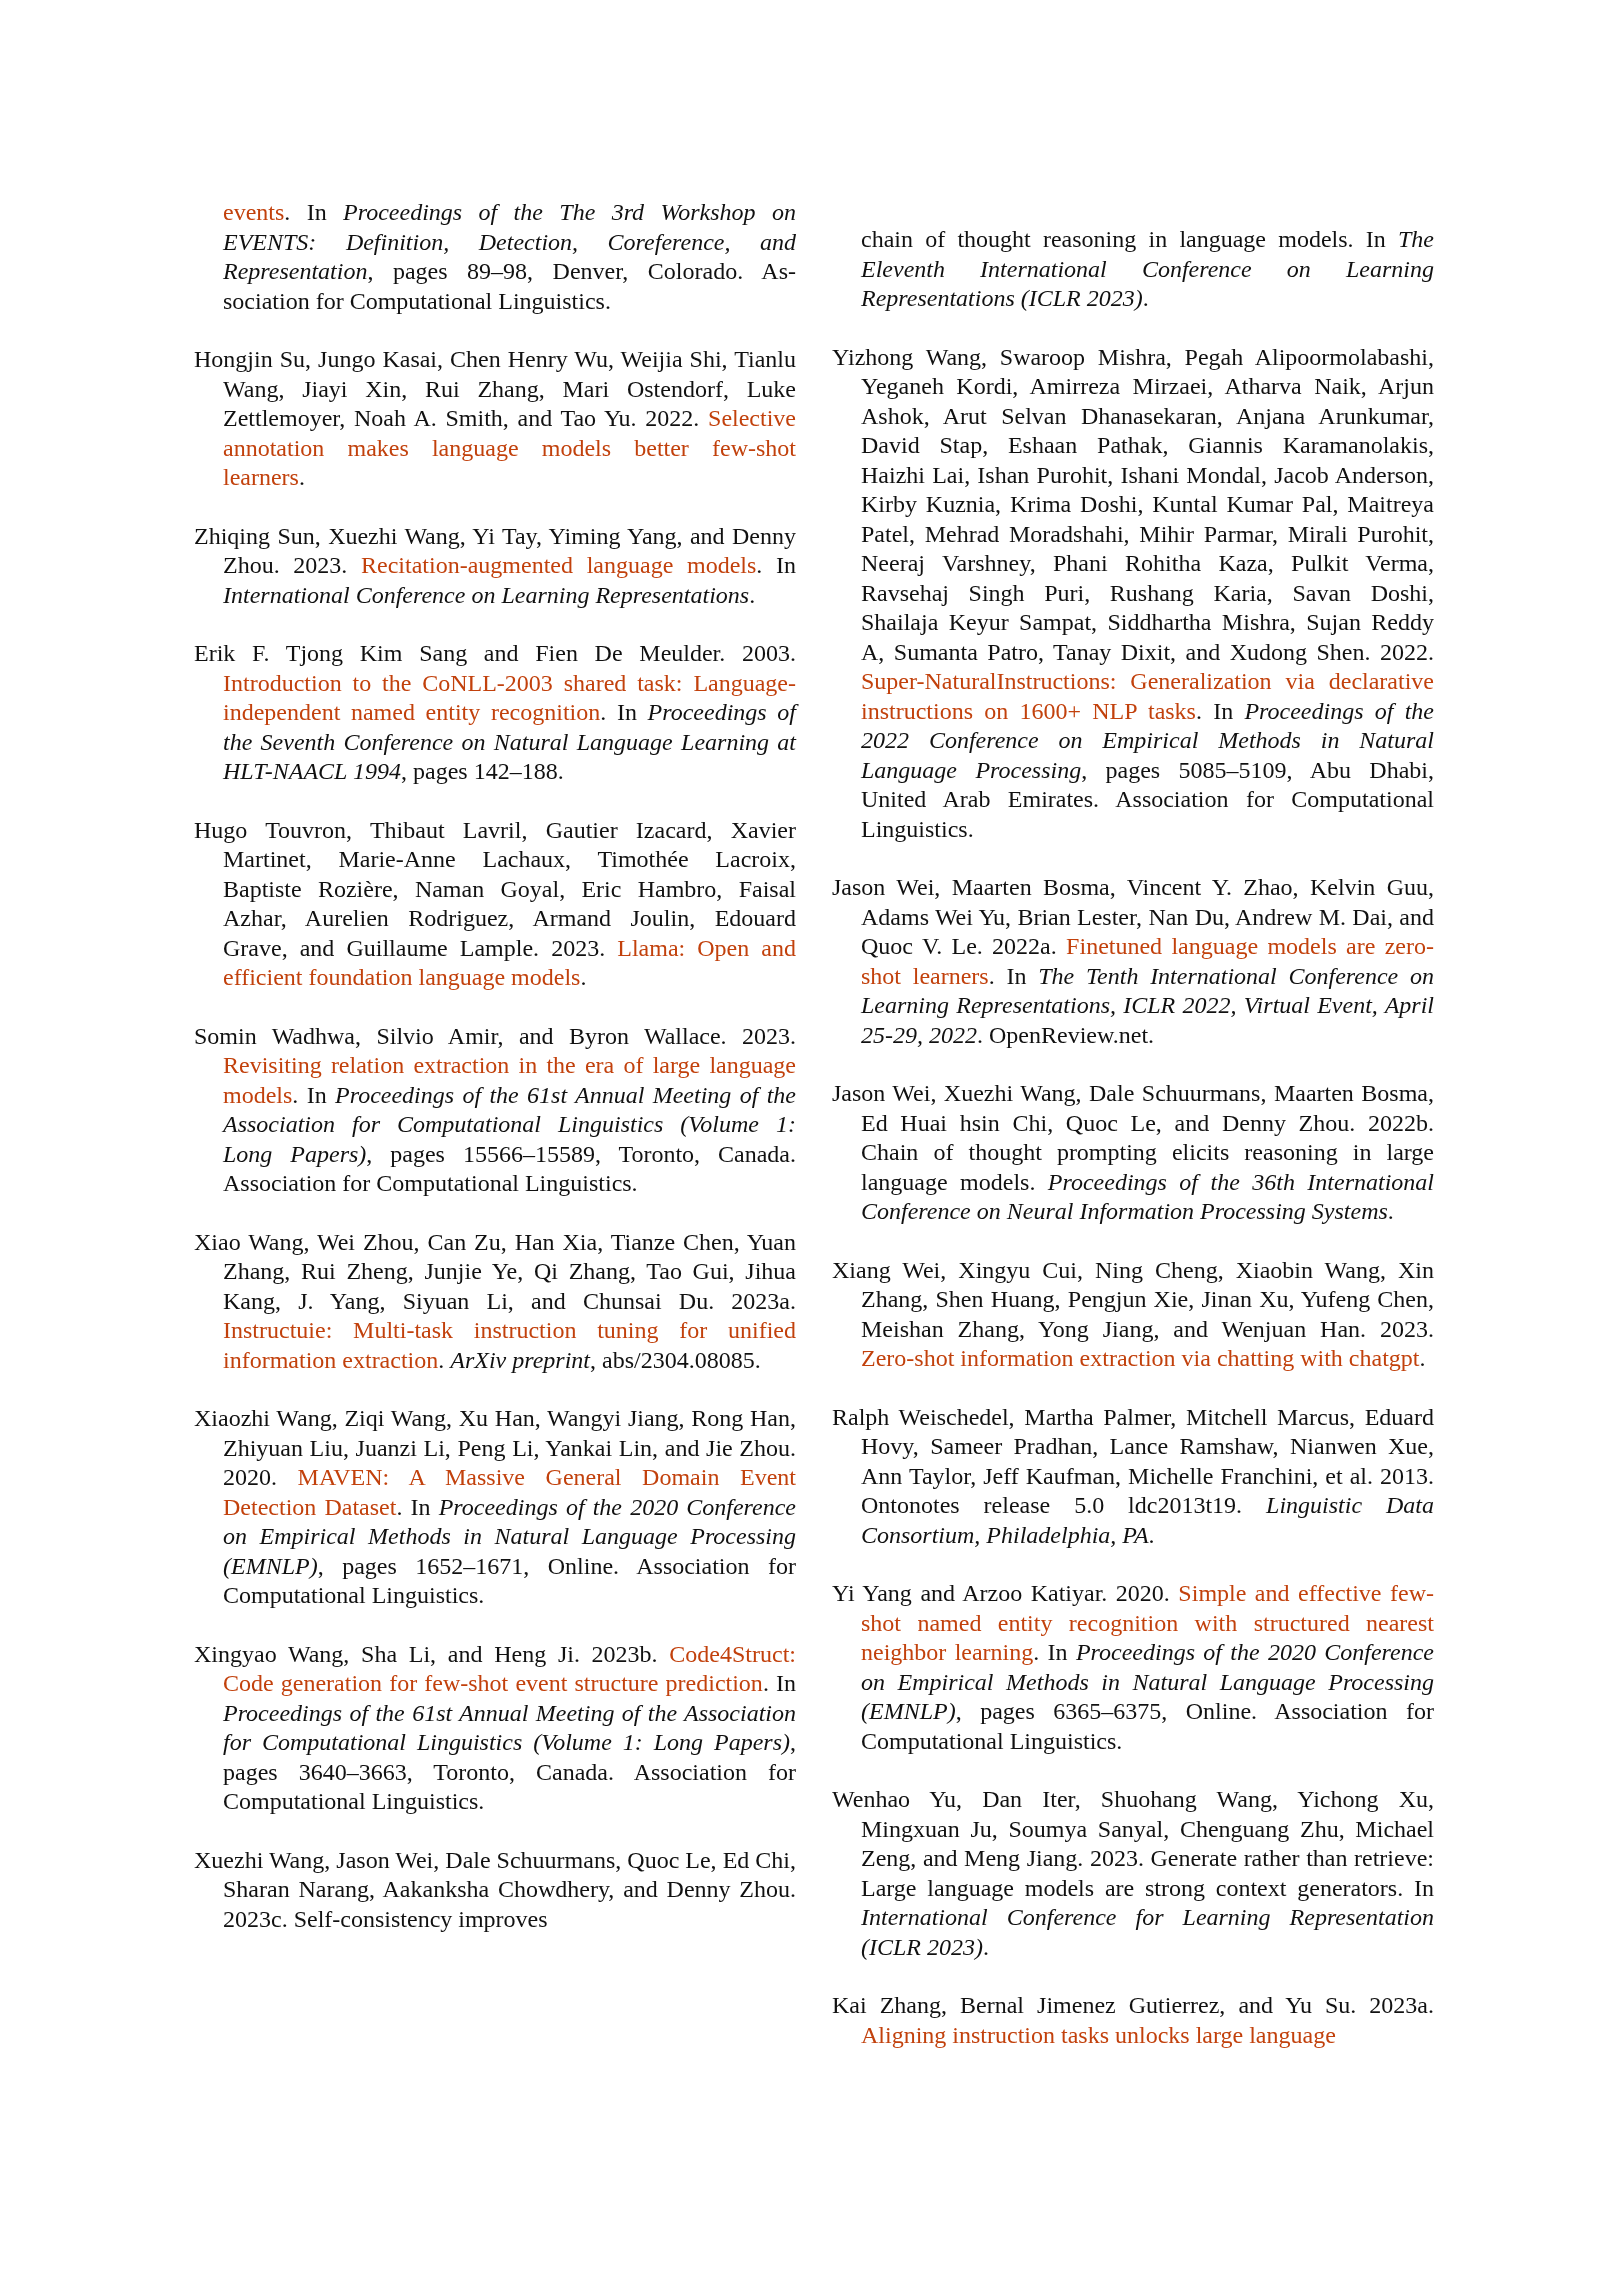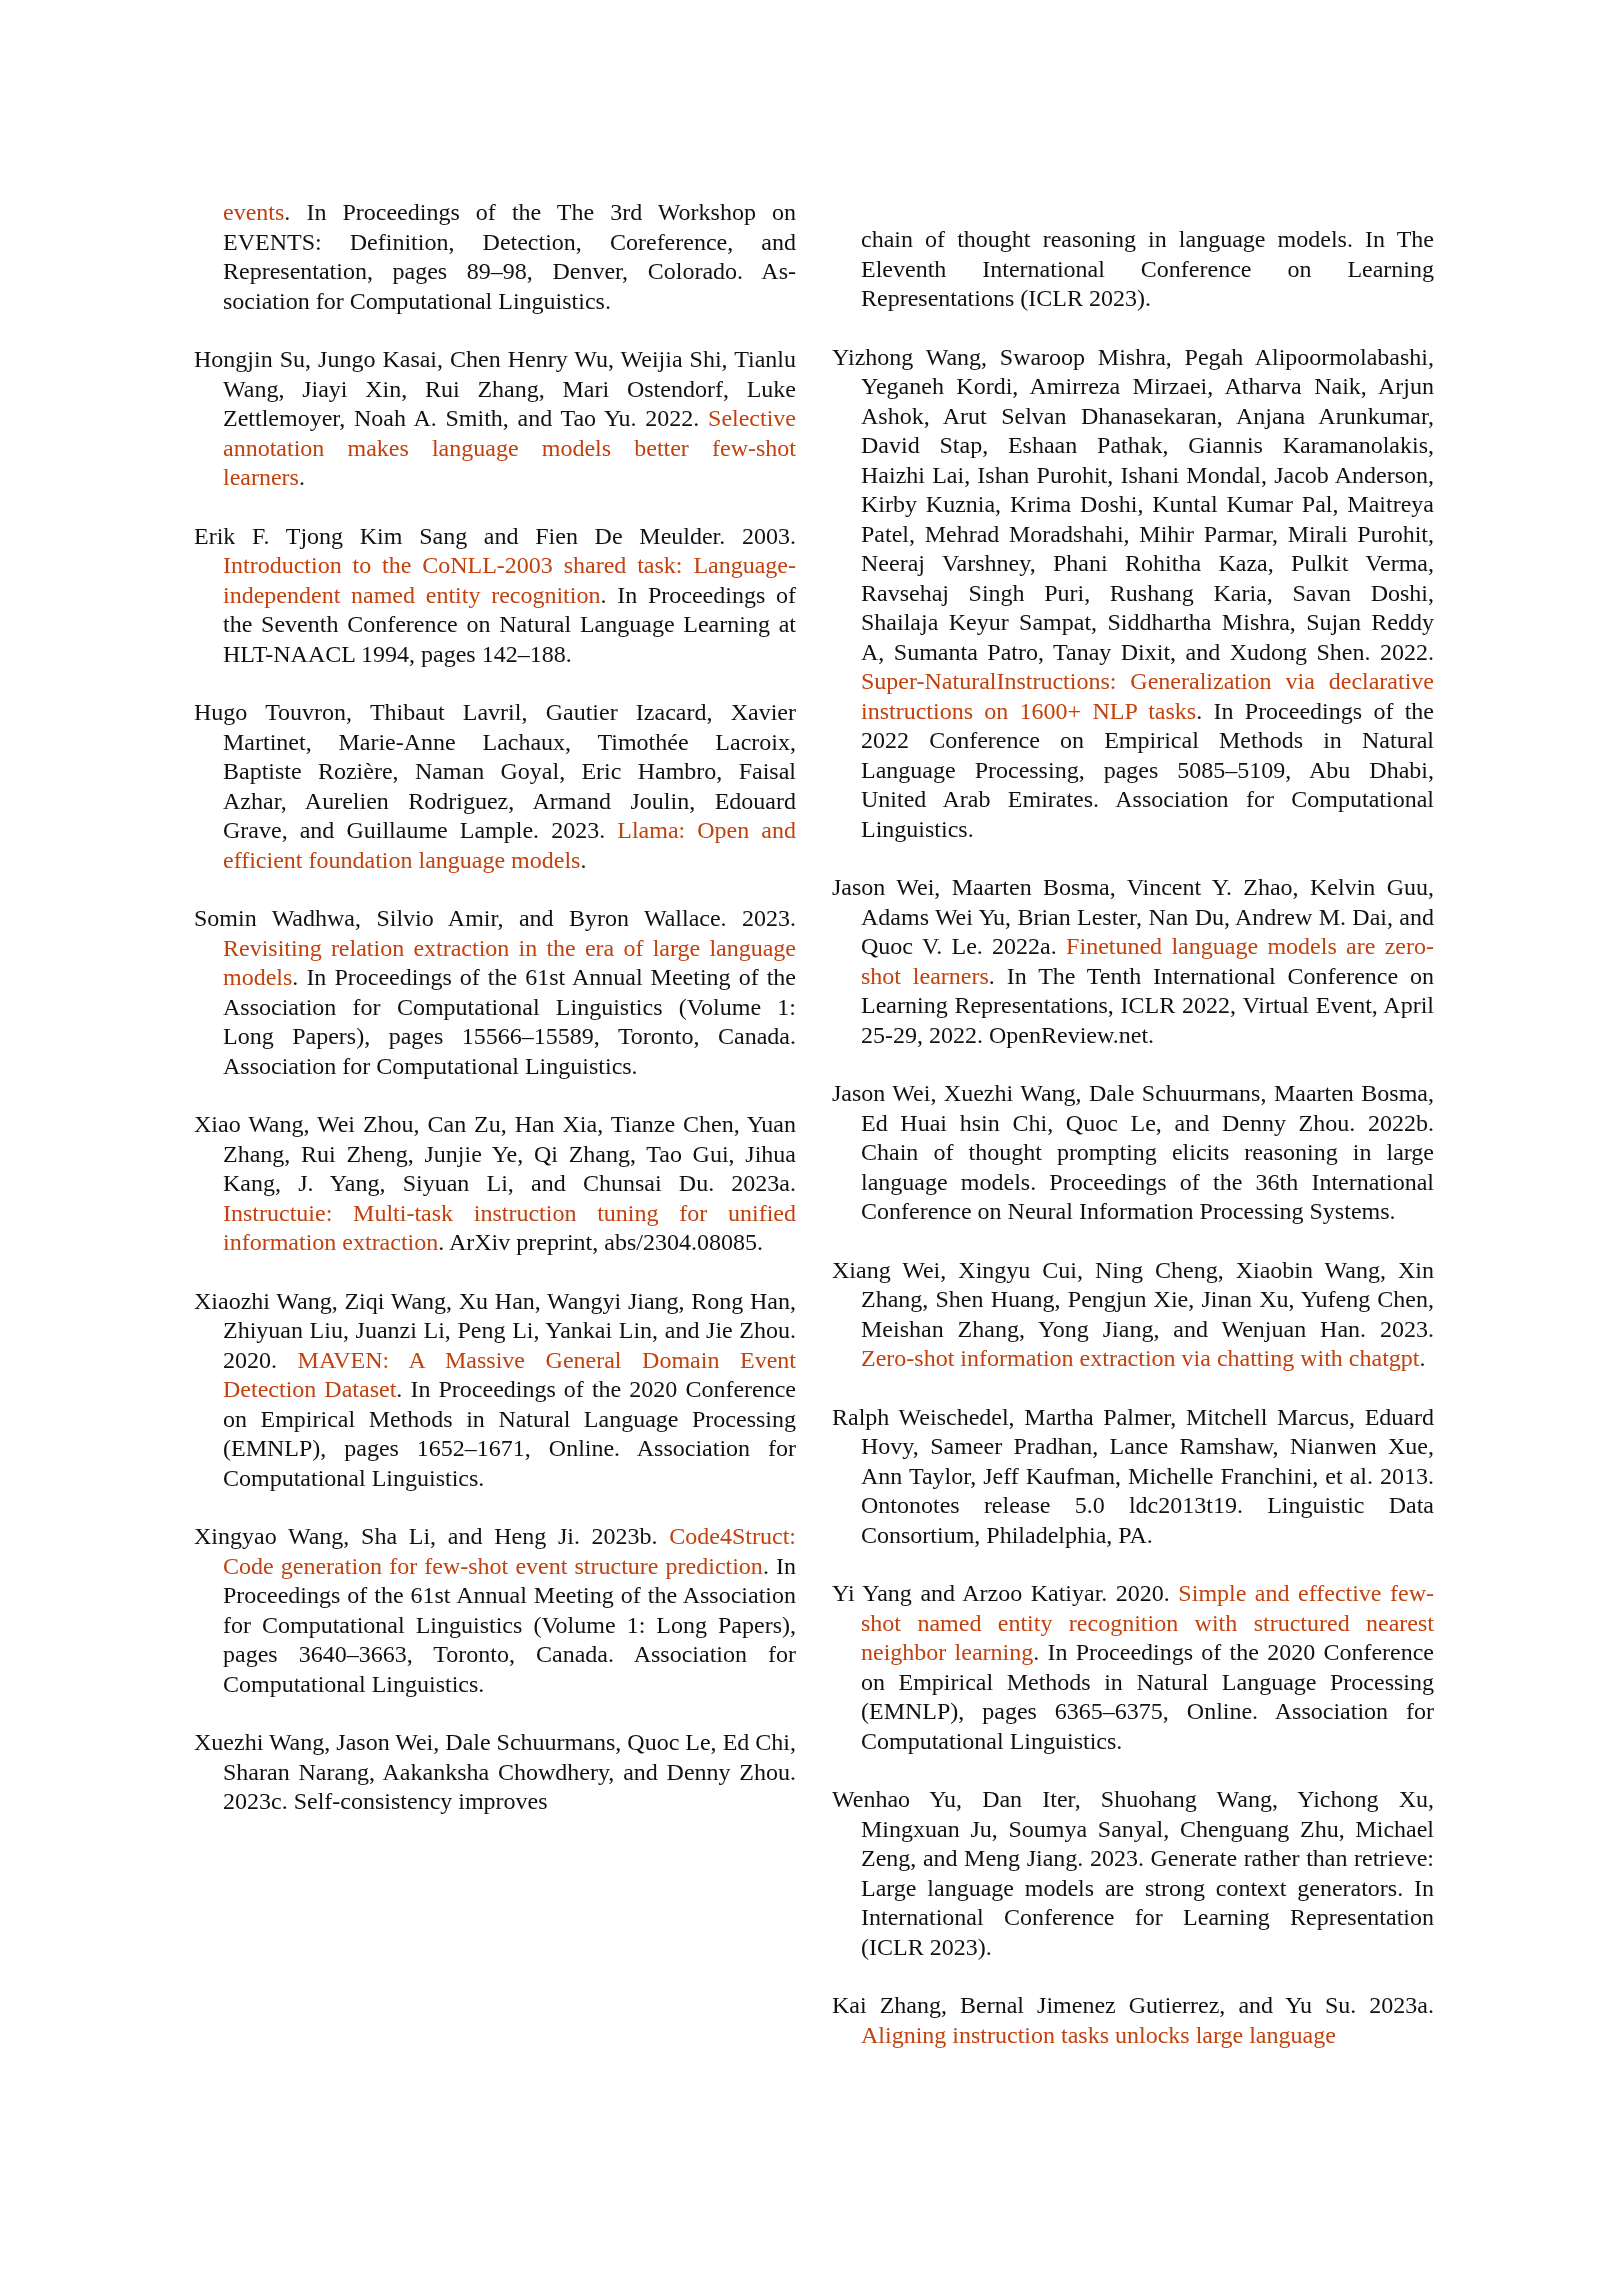--- a/index.html
+++ b/index.html
@@ -4,29 +4,30 @@
 <style>
   html, body { margin: 0; padding: 0; background: #ffffff; }
   body { width: 1621px; height: 2293px; position: relative; overflow: hidden; }
   .page { position: absolute; left: 0; top: 0; width: 1621px; height: 2293px; background: #fff; }
   .col { position: absolute; top: 198px; width: 602px; font-family: "Liberation Serif", "DejaVu Serif", serif; font-size: 24px; line-height: 29.5px; color: #111; }
   .col-left { left: 194px; }
   .col-right { left: 832px; margin-top: 27px; }
   .ref { padding-left: 29px; text-indent: -29px; text-align: justify; margin: 0 0 29px 0; hyphens: manual; }
   .ref.cont { text-indent: 0; }
   .link { color: #c2410c; }
-  .it { }
+  .it { font-style: italic; }
 </style>
 </head>
 <body>
 
 <div class="page">
   <div class="col col-left">
       <p class="ref cont"><a class="link">events</a><span>. In </span><span class="it">Proceedings of the The 3rd Workshop on EVENTS: Definition, Detection, Coreference, and Representation</span><span>, pages 89–98, Denver, Colorado. As­sociation for Computational Linguistics.</span></p>
       <p class="ref"><span>Hongjin Su, Jungo Kasai, Chen Henry Wu, Weijia Shi, Tianlu Wang, Jiayi Xin, Rui Zhang, Mari Ostendorf, Luke Zettlemoyer, Noah A. Smith, and Tao Yu. 2022. </span><a class="link">Selective annotation makes language models better few-shot learners</a><span>.</span></p>
+      <p class="ref"><span>Zhiqing Sun, Xuezhi Wang, Yi Tay, Yiming Yang, and Denny Zhou. 2023. </span><a class="link">Recitation-augmented language models</a><span>. In </span><span class="it">International Conference on Learning Representations</span><span>.</span></p>
       <p class="ref"><span>Erik F. Tjong Kim Sang and Fien De Meulder. 2003. </span><a class="link">Introduction to the CoNLL-2003 shared task: Language-independent named entity recognition</a><span>. In </span><span class="it">Proceedings of the Seventh Conference on Natural Language Learning at HLT-NAACL 1994</span><span>, pages 142–188.</span></p>
       <p class="ref"><span>Hugo Touvron, Thibaut Lavril, Gautier Izacard, Xavier Martinet, Marie-Anne Lachaux, Timothée Lacroix, Baptiste Rozière, Naman Goyal, Eric Hambro, Faisal Azhar, Aurelien Rodriguez, Armand Joulin, Edouard Grave, and Guillaume Lample. 2023. </span><a class="link">Llama: Open and efficient foundation language models</a><span>.</span></p>
       <p class="ref"><span>Somin Wadhwa, Silvio Amir, and Byron Wallace. 2023. </span><a class="link">Revisiting relation extraction in the era of large lan­guage models</a><span>. In </span><span class="it">Proceedings of the 61st Annual Meeting of the Association for Computational Lin­guistics (Volume 1: Long Papers)</span><span>, pages 15566–15589, Toronto, Canada. Association for Computa­tional Linguistics.</span></p>
       <p class="ref"><span>Xiao Wang, Wei Zhou, Can Zu, Han Xia, Tianze Chen, Yuan Zhang, Rui Zheng, Junjie Ye, Qi Zhang, Tao Gui, Jihua Kang, J. Yang, Siyuan Li, and Chunsai Du. 2023a. </span><a class="link">Instructuie: Multi-task instruction tuning for unified information extraction</a><span>. </span><span class="it">ArXiv preprint</span><span>, abs/2304.08085.</span></p>
       <p class="ref"><span>Xiaozhi Wang, Ziqi Wang, Xu Han, Wangyi Jiang, Rong Han, Zhiyuan Liu, Juanzi Li, Peng Li, Yankai Lin, and Jie Zhou. 2020. </span><a class="link">MAVEN: A Massive General Domain Event Detection Dataset</a><span>. In </span><span class="it">Proceedings of the 2020 Conference on Empirical Methods in Natural Language Processing (EMNLP)</span><span>, pages 1652–1671, Online. Association for Computational Linguis­tics.</span></p>
       <p class="ref"><span>Xingyao Wang, Sha Li, and Heng Ji. 2023b. </span><a class="link">Code4Struct: Code generation for few-shot event structure prediction</a><span>. In </span><span class="it">Proceedings of the 61st An­nual Meeting of the Association for Computational Linguistics (Volume 1: Long Papers)</span><span>, pages 3640–3663, Toronto, Canada. Association for Computa­tional Linguistics.</span></p>
       <p class="ref"><span>Xuezhi Wang, Jason Wei, Dale Schuurmans, Quoc Le, Ed Chi, Sharan Narang, Aakanksha Chowdhery, and Denny Zhou. 2023c. Self-consistency improves</span></p>
     </div>
   <div class="col col-right">
       <p class="ref cont"><span>chain of thought reasoning in language models. In </span><span class="it">The Eleventh International Conference on Learning Representations (ICLR 2023)</span><span>.</span></p>

